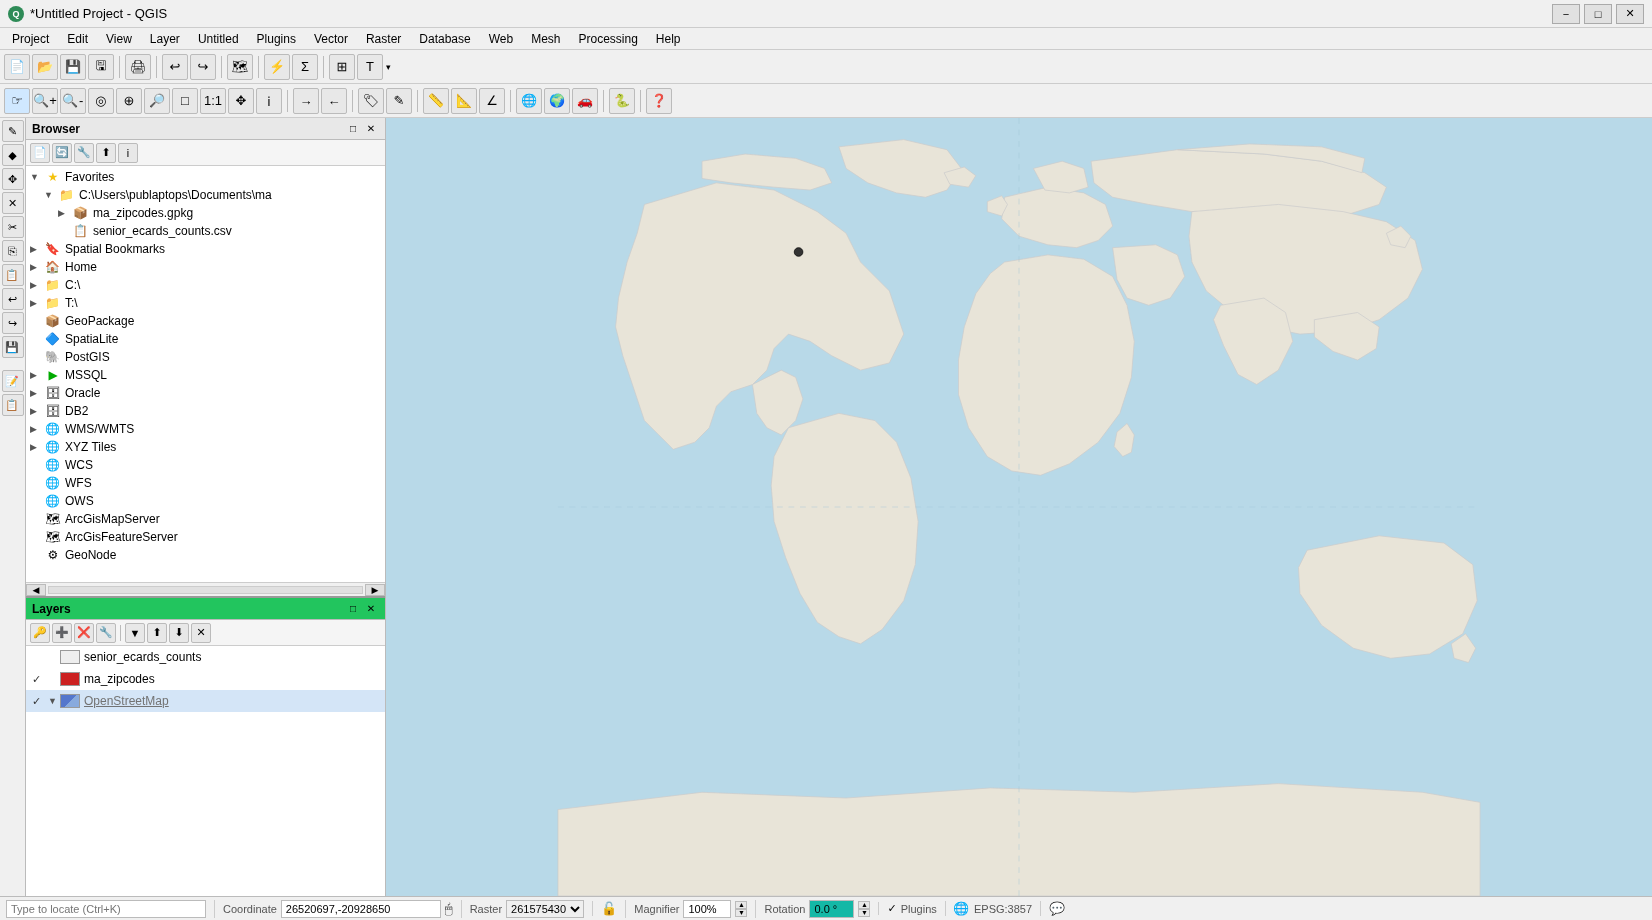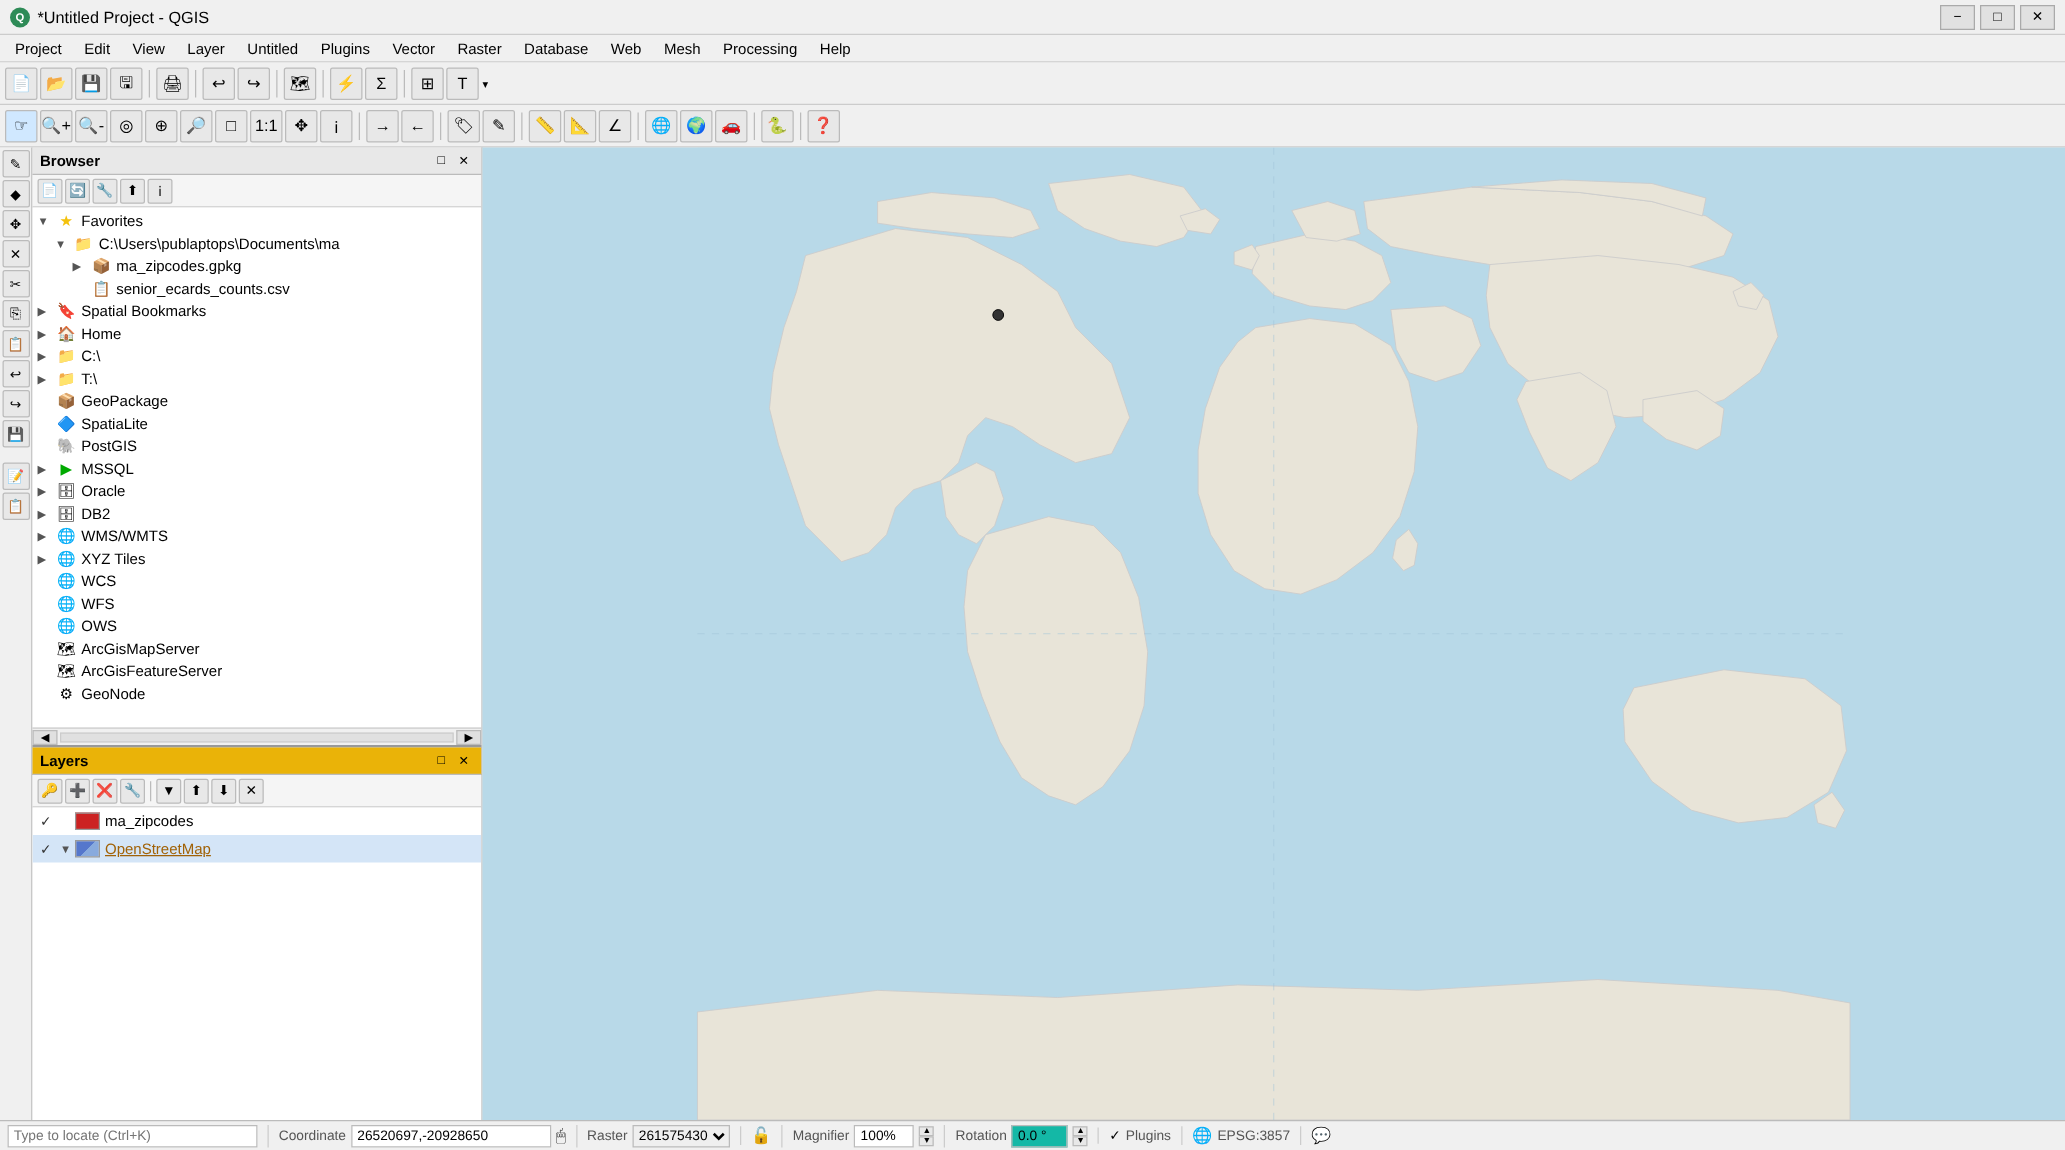--- a/index.html
+++ b/index.html
@@ -133,21 +133,21 @@
     .indent1 { margin-left: 14px; }
     .indent2 { margin-left: 28px; }
 
     
     #layers-panel {
       flex: 1;
       display: flex;
       flex-direction: column;
     }
     #layers-header {
-      background: #eab308;
+      background: #22c55e;
       height: 22px;
       display: flex;
       align-items: center;
       padding: 0 6px;
       border-bottom: 1px solid #bbb;
       justify-content: space-between;
     }
     #layers-title { font-weight: bold; font-size: 12px; }
     #layers-toolbar {
       background: #f5f5f5;
@@ -168,21 +168,21 @@
       align-items: center;
       padding: 2px 6px;
       cursor: pointer;
       font-size: 12px;
       height: 22px;
     }
     .layer-item.selected { background: #d4e5f7; }
     .layer-check { width: 16px; font-size: 11px; color: #333; }
     .layer-expand { width: 12px; font-size: 9px; color: #555; }
     .layer-label { font-size: 12px; }
-    .layer-label.link { color: #a16207; text-decoration: underline; }
+    .layer-label.link { color: #737373; text-decoration: underline; }
 
     
     #map-area {
       flex: 1;
       background: #b8d9e8;
       position: relative;
       overflow: hidden;
     }
 
     
@@ -510,20 +510,26 @@
         <div class="small-btn">❌</div>
         <div class="small-btn">🔧</div>
         <div style="width:1px; height:16px; background:#bbb; margin:0 2px;"></div>
         <div class="small-btn">▼</div>
         <div class="small-btn">⬆</div>
         <div class="small-btn">⬇</div>
         <div class="small-btn">✕</div>
       </div>
       <div id="layers-list">
 
+        <div class="layer-item">
+          <span class="layer-check">&nbsp;</span>
+          <span class="layer-expand">&nbsp;</span>
+          <span style="width:20px; height:14px; display:inline-block; margin-right:4px; border:1px solid #999; background:#eee;"></span>
+          <span class="layer-label">senior_ecards_counts</span>
+        </div>
 
         <div class="layer-item">
           <span class="layer-check">✓</span>
           <span class="layer-expand">&nbsp;</span>
           <span style="width:20px; height:14px; display:inline-block; margin-right:4px; border:1px solid #999; background:#cc2222;"></span>
           <span class="layer-label">ma_zipcodes</span>
         </div>
 
         <div class="layer-item selected">
           <span class="layer-check">✓</span>

